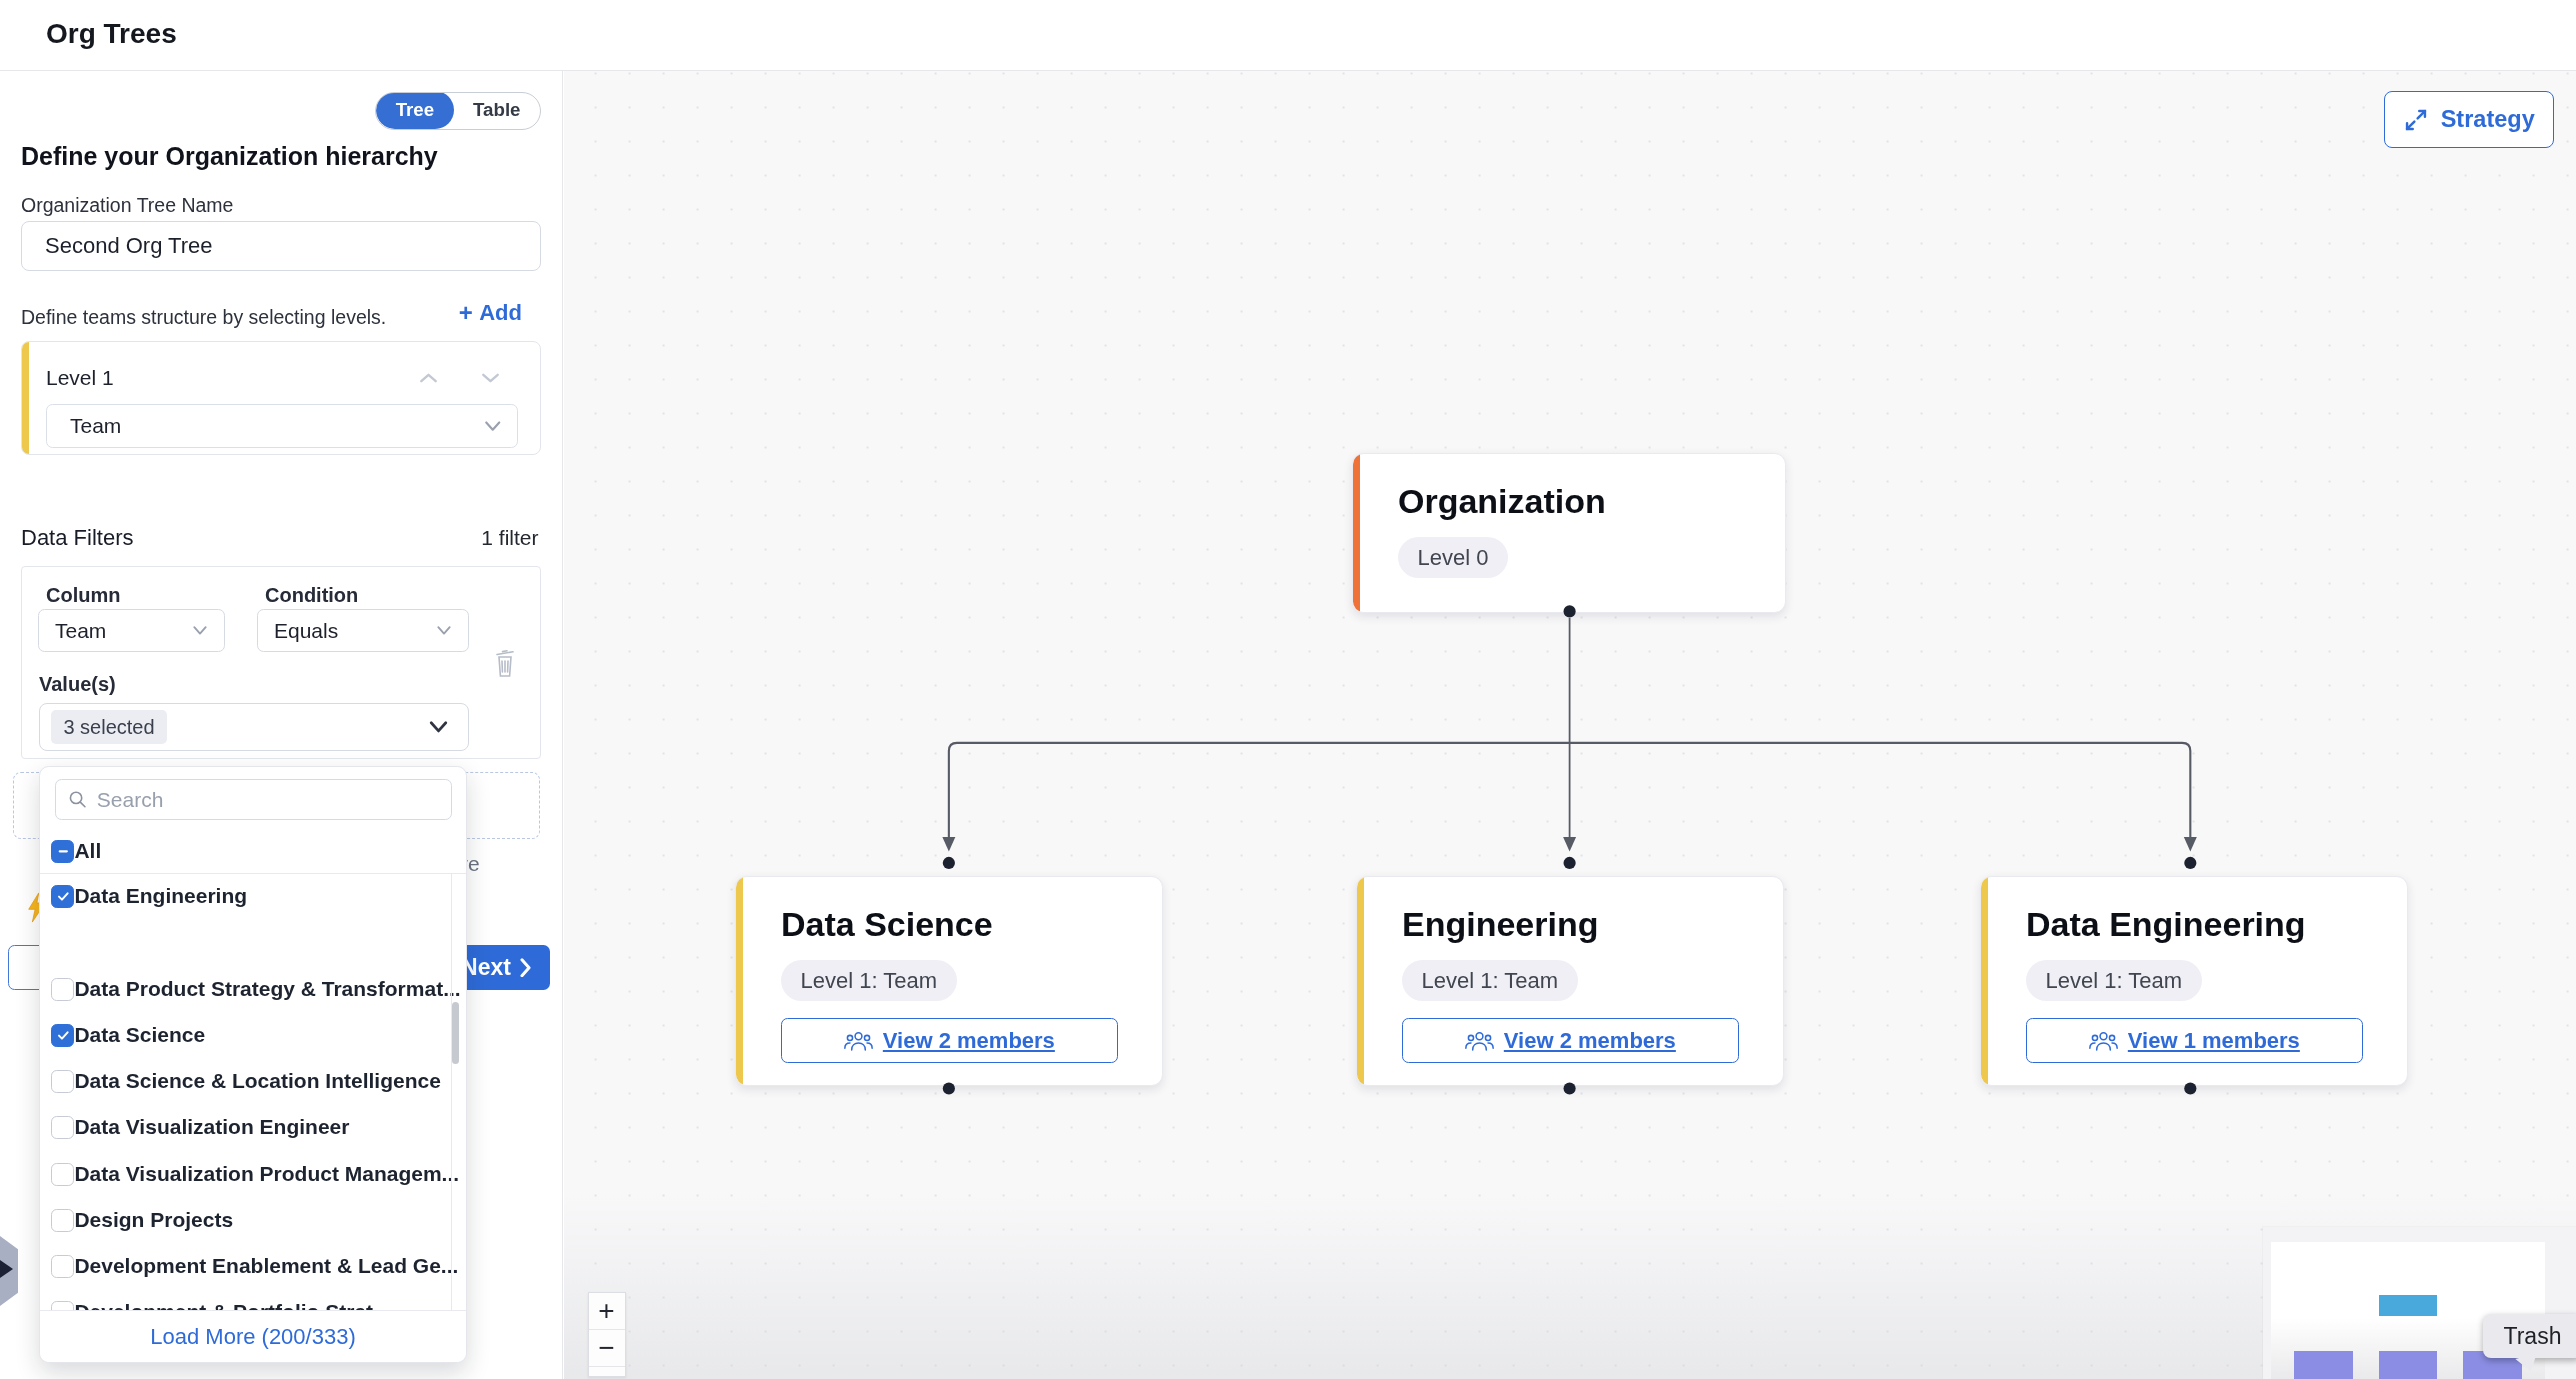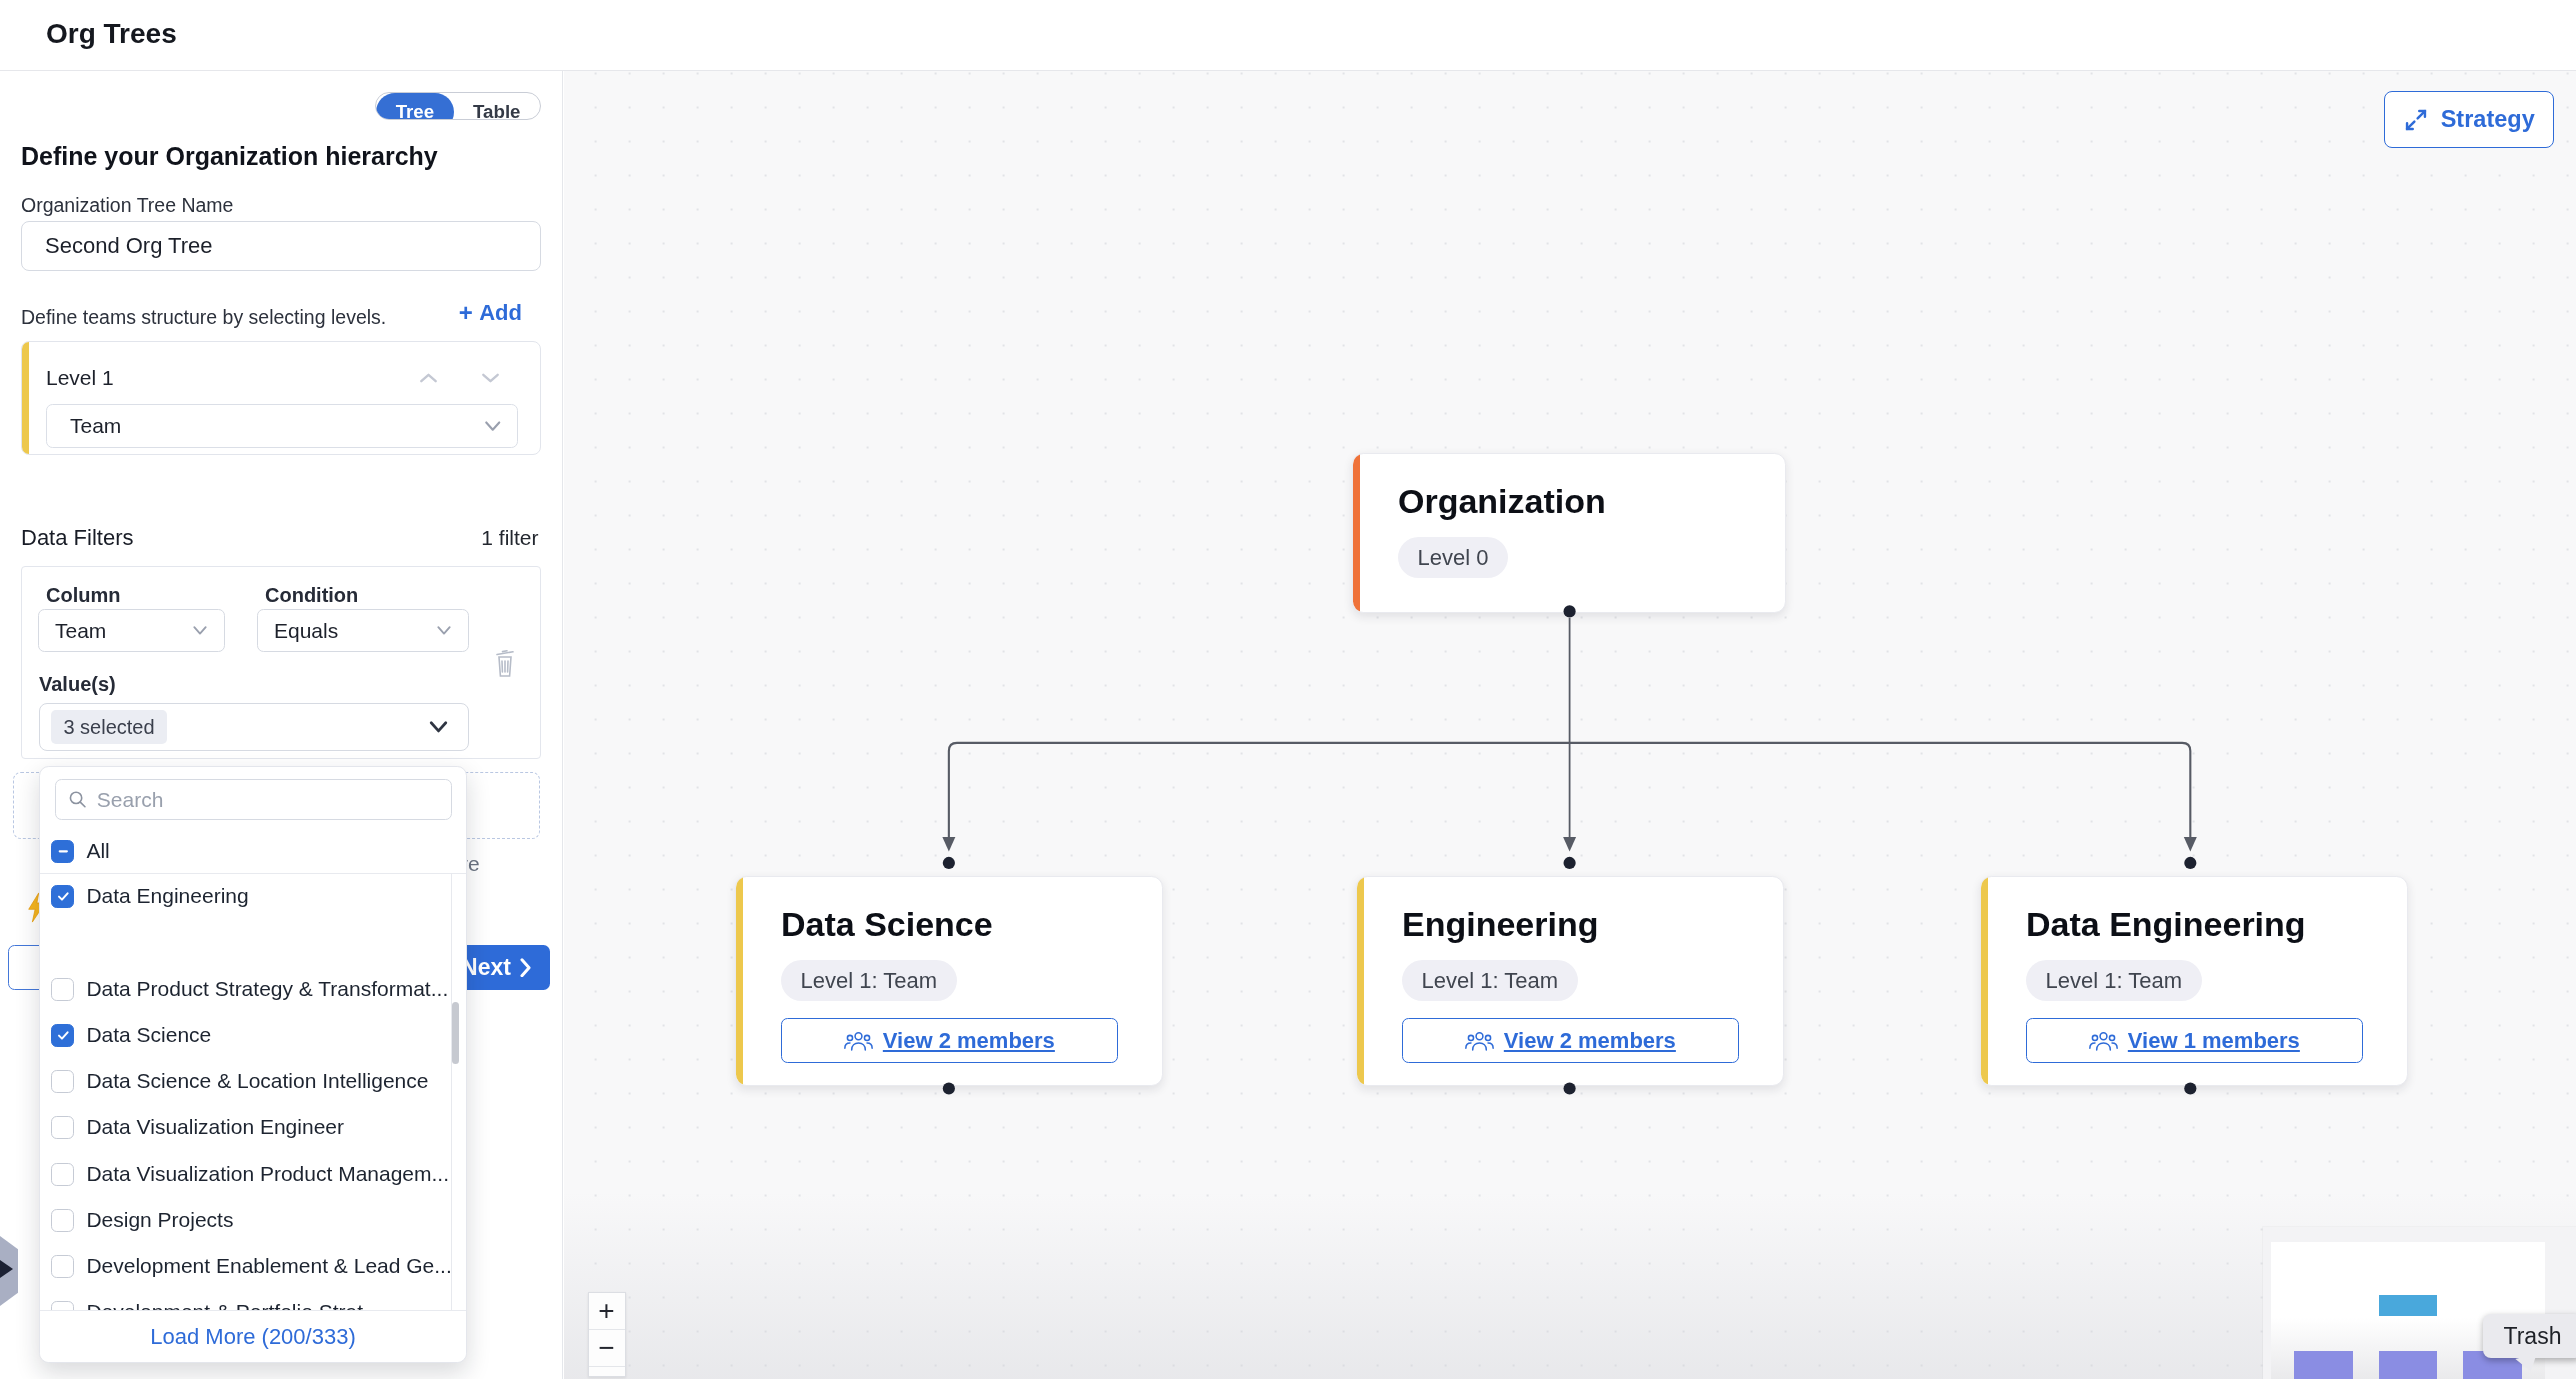--- a/index.html
+++ b/index.html
@@ -6,21 +6,21 @@
   html,body { width:2576px; height:1380px; overflow:hidden; }
   body { font-family:"Liberation Sans","DejaVu Sans",sans-serif; background:#ffffff; position:relative; color:#171b24; }
 
   
   .header { position:absolute; left:0; top:0; width:2576px; height:71px; background:#fff; border-bottom:0.8px solid #e6e7eb; z-index:6; }
   .header .title { position:absolute; left:46px; top:18px; font-size:28px; font-weight:700; color:#15181f; }
 
   
   .panel { position:absolute; left:0; top:71px; width:563px; height:1309px; background:#fff; border-right:0.8px solid #e5e7eb; z-index:2; }
 
-  .toggle { position:absolute; right:21px; top:21px; height:28px; display:flex; align-items:flex-start; border:1.2px solid #c9cdd6; border-radius:19.5px; background:#fff; overflow:hidden; }
+  .toggle { position:absolute; right:21px; top:21px; height:38px; display:flex; align-items:flex-end; border:1.2px solid #c9cdd6; border-radius:19.5px; background:#fff; overflow:hidden; }
   .toggle .seg { height:38px; display:flex; align-items:center; justify-content:center; font-size:18.7px; font-weight:700; padding:0 19.5px; color:#343a46; cursor:pointer; }
   .toggle .seg.active { background:#356fd4; color:#fff; border-radius:19.5px; }
 
   .panel-heading { position:absolute; left:21px; top:71px; font-size:25px; font-weight:700; color:#10131b; }
   .field-label { position:absolute; left:21px; top:123px; font-size:19.5px; color:#2c313c; }
   .name-input { position:absolute; left:21px; top:150px; width:520px; height:50px; border:0.8px solid #d6dae2; border-radius:8px; background:#fff; font-size:22px; color:#1c202a; padding:0 23px; font-family:inherit; outline:none; }
 
   .levels-hint { position:absolute; left:21px; top:235px; font-size:19.5px; color:#2c313c; }
   .add-btn { position:absolute; right:40px; top:229px; display:flex; align-items:center; gap:6.5px; color:#2e6bd8; font-size:22px; font-weight:600; cursor:pointer; }
   .add-btn .plus { font-size:24px; font-weight:700; line-height:1; }
@@ -52,21 +52,21 @@
   .next-btn { position:absolute; left:443px; top:874px; width:107px; height:45px; background:#2e6bd8; border:none; border-radius:6.5px; color:#fff; font-size:23px; font-weight:700; display:flex; align-items:center; justify-content:center; gap:8px; z-index:1; cursor:pointer; font-family:inherit; }
 
   
   .popup { position:absolute; left:39px; top:695px; width:428px; height:597px; background:#fff; border:0.8px solid #e4e6ec; border-radius:9.7px; box-shadow:0 9.7px 24px rgba(20,24,40,.16); z-index:30; }
   .search-box { position:absolute; left:15.4px; top:12px; width:397px; height:41px; border:0.8px solid #d6dae2; border-radius:6.5px; display:flex; align-items:center; padding:0 11.4px; gap:9.7px; }
   .search-box input { border:none; outline:none; font-size:21px; color:#0f766e; width:100%; font-family:inherit; }
   .search-box input::placeholder { color:#99a0ad; }
   .dd-row { position:absolute; left:0; width:100%; height:46px; display:flex; align-items:center; cursor:pointer; }
   .cb { width:23px; height:23px; border-radius:5.7px; margin-left:11.4px; flex:none; border:1.2px solid #c6cbd5; background:#fff; display:flex; align-items:center; justify-content:center; }
   .cb.on, .cb.ind { background:#2e6fd8; border-color:#2e6fd8; }
-  .dd-row .lbl { margin-left:12px; font-size:21px; color:#1d2430; white-space:nowrap; }
+  .dd-row .lbl { font-size:21px; color:#1d2430; white-space:nowrap;font-weight:bold; }
   .all-row { top:62px; height:44px; }
   .dd-divider { position:absolute; left:0; top:106px; width:100%; height:0; border-top:0.8px solid #e8eaef; }
   .dd-list { position:absolute; left:0; top:106px; width:100%; height:439px; overflow:hidden; }
   .scroll-line { position:absolute; left:411px; top:0; bottom:0; width:0; border-left:0.8px solid #e7e9ee; }
   .thumb { position:absolute; left:412px; top:235px; width:7.3px; height:62px; border-radius:4px; background:#c6c9d0; cursor:pointer; }
   .dd-footer { position:absolute; left:0; bottom:0; width:100%; height:52px; border-top:0.8px solid #e8eaef; display:flex; align-items:center; justify-content:center; border-radius:0 0 9.7px 9.7px; background:#fff; }
   .dd-footer span { color:#2e6bd8; font-size:22px; font-weight:500; cursor:pointer; }
 
   
   .hex { position:absolute; left:-29px; top:1232px; width:47px; height:78px; background:#a9afc3; clip-path:polygon(50% 0%,100% 22%,100% 78%,50% 100%,0% 78%,0% 22%); z-index:5; cursor:pointer; }

